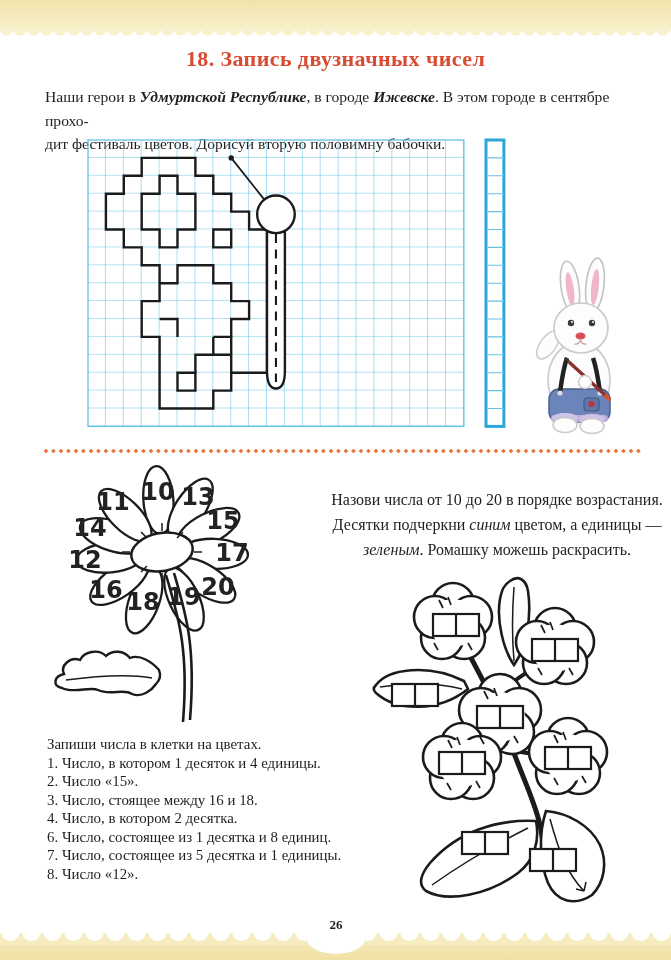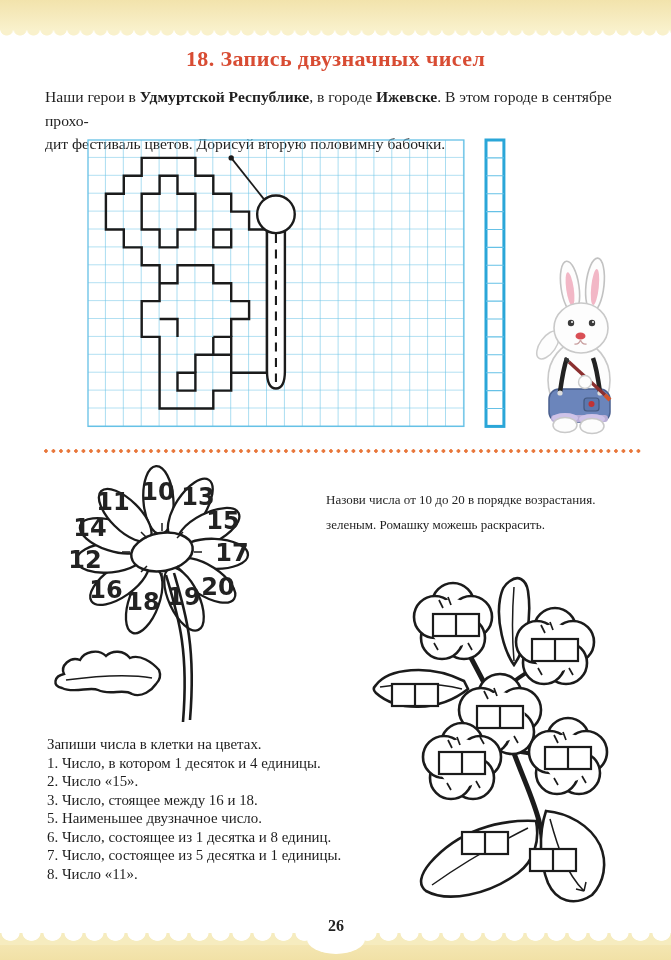--- a/index.html
+++ b/index.html
@@ -12,34 +12,34 @@
             background-image:radial-gradient(circle at 6.7px -1px,#f9f1cc 6.2px,rgba(255,255,255,0) 6.9px);
             background-size:13.4px 9px;background-repeat:repeat-x;}
   .band-bottom{position:absolute;top:945px;left:0;right:0;height:15px;
             background:linear-gradient(180deg,#f4e6b2,#f1e1a6);}
   .band-bottom-scallop{position:absolute;top:933px;left:0;right:0;height:12px;
             background-color:#f6ecbf;
             background-image:radial-gradient(ellipse 11px 9.5px at 10.5px 0px,#ffffff 8.6px,rgba(255,255,255,0) 9.4px);
             background-size:21px 12px;background-repeat:repeat-x;}
   .notch{position:absolute;left:307px;top:924px;width:58px;height:30px;border-radius:50%;background:#fff;}
   .pagenum{position:absolute;left:307px;top:917px;width:58px;text-align:center;
-           font-weight:bold;font-size:16px;color:#222;z-index:3;}
+           font-weight:bold;font-size:13px;color:#222;z-index:3;}
   
   .title{position:absolute;top:46px;left:0;width:100%;text-align:center;
          font-weight:bold;font-size:22px;color:#d84c33;letter-spacing:.4px;}
   .intro{position:absolute;left:45px;top:85px;width:596px;font-size:15.6px;line-height:23.5px;}
-  .b{font-weight:bold}.i{}
+  .b{font-weight:bold}.i{font-style:italic}
   
   .dots{position:absolute;left:44px;top:449px;width:600px;height:4px;
         background-image:radial-gradient(circle at 2px 2px,#e8763a 1.55px,rgba(255,255,255,0) 2px);
         background-size:7.5px 4px;background-repeat:repeat-x;}
   .watermark{position:absolute;left:66px;top:452px;z-index:1;white-space:nowrap;
         font-family:"DejaVu Sans",sans-serif;font-weight:bold;font-size:45px;
         color:#c9c9c9;opacity:.5;letter-spacing:0px;}
-  .instr{position:absolute;left:326px;top:487px;width:342px;font-size:13px;line-height:25px;z-index:2;}
+  .instr{position:absolute;left:326px;top:487px;width:342px;font-size:16px;line-height:25px;z-index:2;text-align:center;}
   
   .tasks{position:absolute;left:47px;top:735px;width:330px;font-size:14.9px;line-height:18.5px;z-index:2;}
   .tasks div{margin:0;}
   
   .gridfig{position:absolute;left:80px;top:130px;}
   .rabbit{position:absolute;left:522px;top:242px;}
   .daisy{position:absolute;left:40px;top:456px;z-index:2;}
   .bouquet{position:absolute;left:368px;top:573px;z-index:2;}
   svg{display:block;}
   .num{font:bold 24px "DejaVu Sans",sans-serif;fill:#222;}
@@ -172,32 +172,33 @@
       <text class="num" x="192" y="98">17</text>
       <text class="num" x="66" y="135">16</text>
       <text class="num" x="178" y="132">20</text>
       <text class="num" x="103" y="147">18</text>
       <text class="num" x="144" y="142">19</text>
     </g>
   </svg>
 
   <div class="instr">
     <div><span>Назови числа от 10 до 20 в порядке возрастания.</span></div>
+    <div><span>Десятки подчеркни </span><span class="i">синим</span><span> цветом, а единицы —</span></div>
     <div><span class="i">зеленым</span><span>. Ромашку можешь раскрасить.</span></div>
   </div>
 
   <div class="tasks">
     <div>Запиши числа в клетки на цветах.</div>
     <div>1. Число, в котором 1 десяток и 4 единицы.</div>
     <div>2. Число «15».</div>
     <div>3. Число, стоящее между 16 и 18.</div>
-    <div>5. Наименьшее двузначное число.</div>
+    <div>4. Число, в котором 2 десятка.</div>
     <div>6. Число, состоящее из 1 десятка и 8 единиц.</div>
     <div>7. Число, состоящее из 5 десятка и 1 единицы.</div>
-    <div>8. Число «11».</div>
+    <div>8. Число «12».</div>
   </div>
 
   <svg class="bouquet" width="295" height="345" viewBox="0 0 295 345">
 
     <path fill="#ffffff" stroke="#1b1b1b" stroke-width="2.6" d="M142,8 C150,2 158,6 160,18 C164,45 158,75 146,92 C136,78 128,48 132,26 C134,16 136,12 142,8 Z"></path>
     <path fill="none" stroke="#1b1b1b" stroke-width="1.5" d="M146,14 C144,40 144,65 146,88"></path>
 
     <g fill="none" stroke="#1b1b1b" stroke-linecap="round">
       <path d="M92,62 C102,85 112,100 124,126" stroke-width="5"></path>
       <path d="M138,158 C152,200 166,225 172,252" stroke-width="5"></path>

